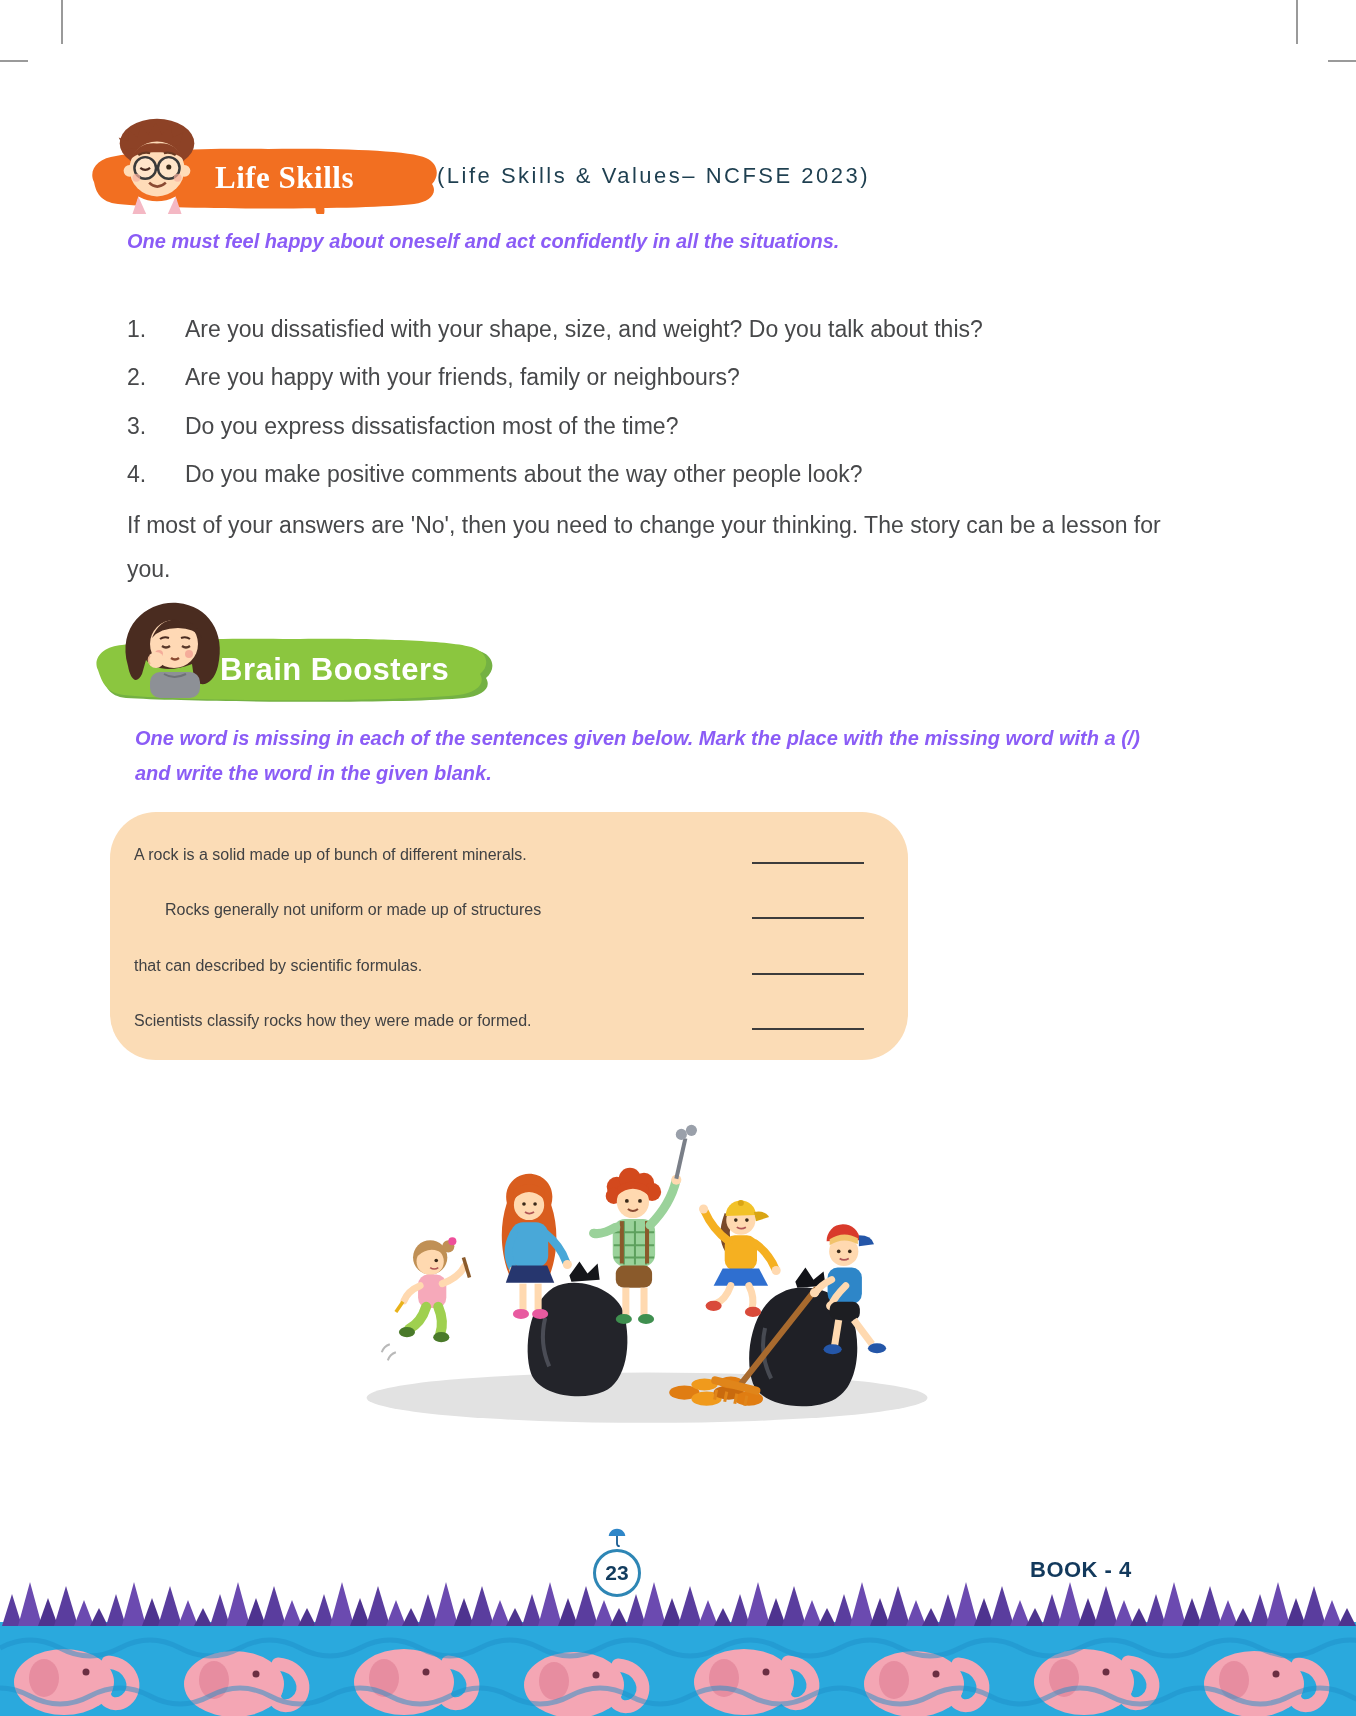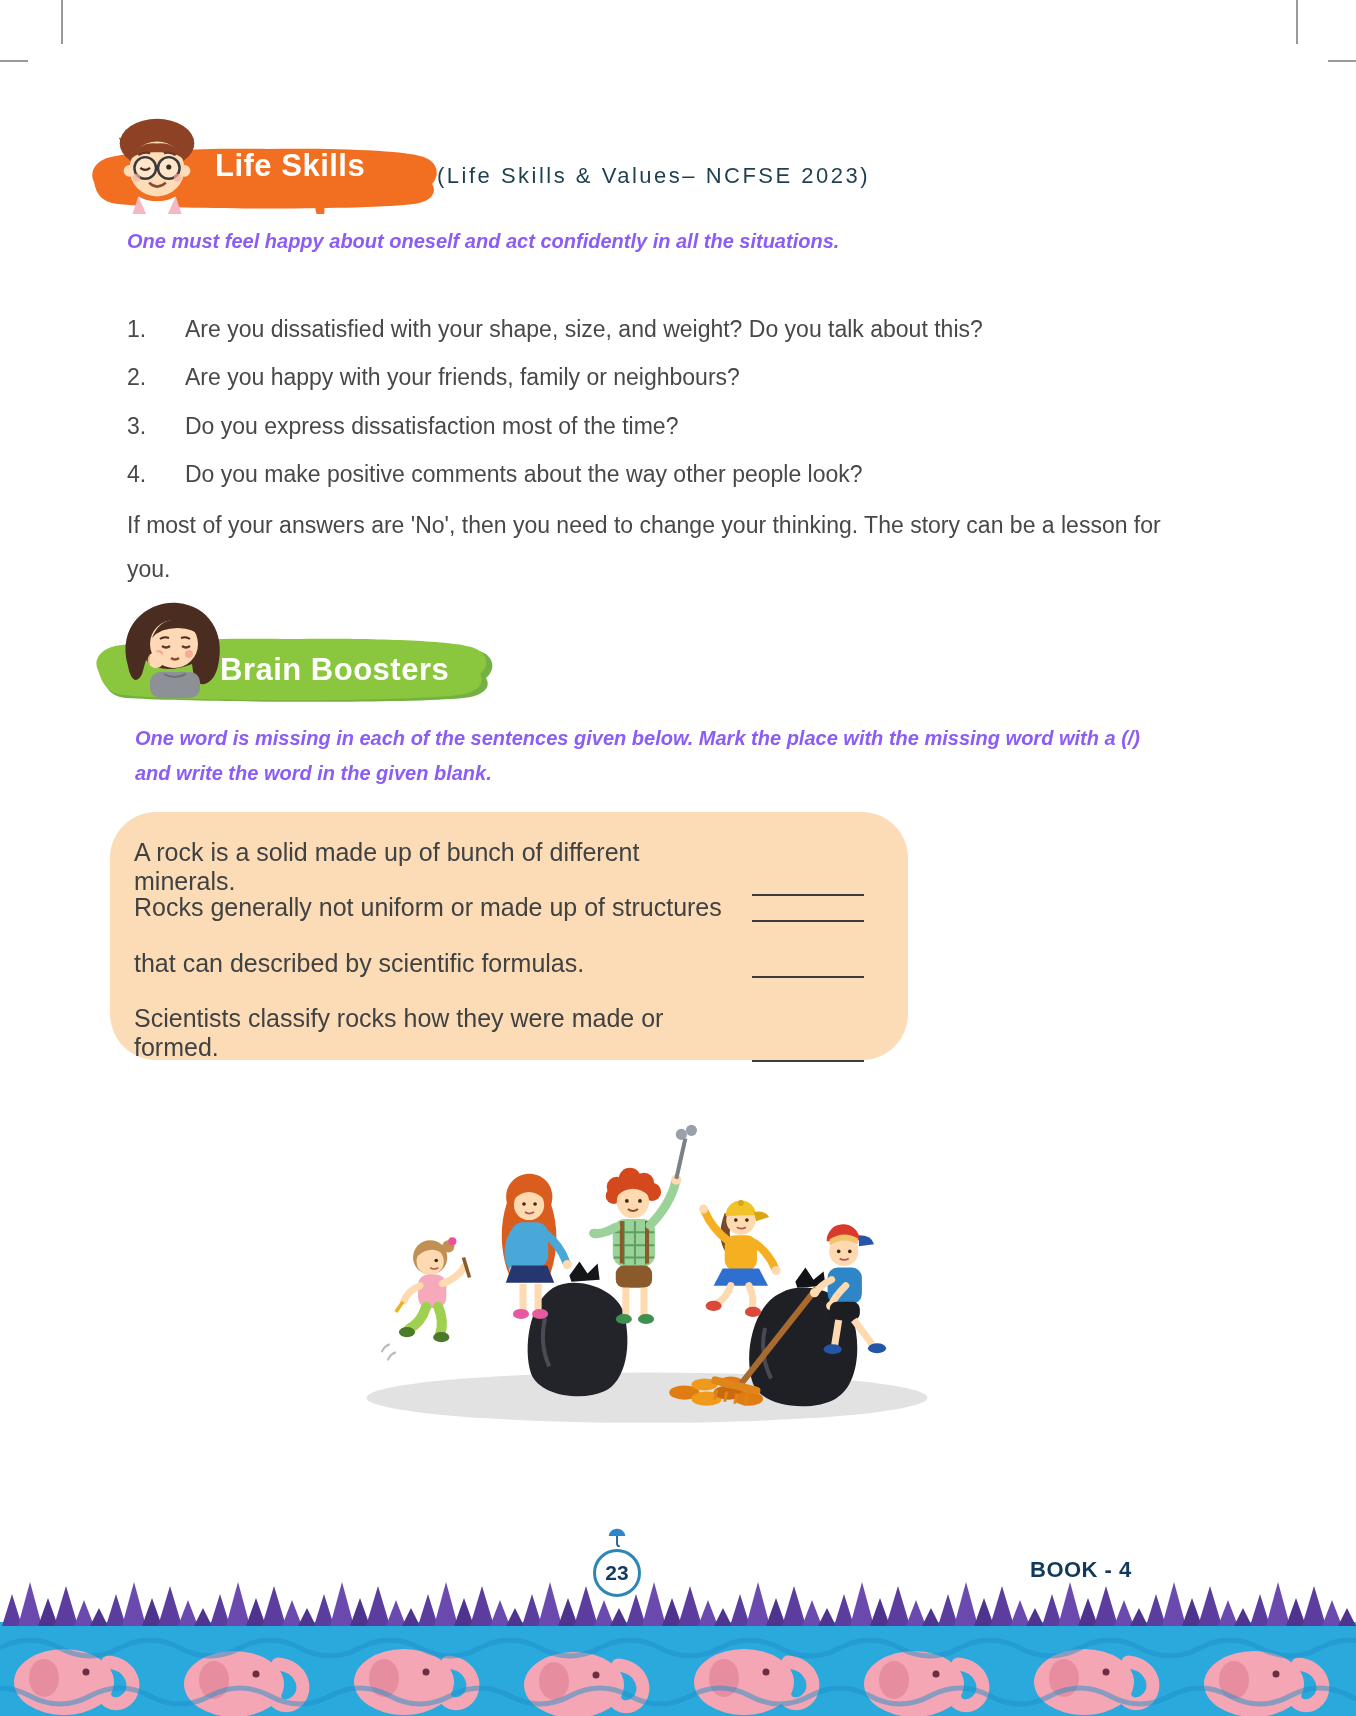--- a/index.html
+++ b/index.html
@@ -19,21 +19,21 @@
   .girl-avatar { left:112px; top:594px; width:120px; height:106px; }
 
   .badge { position:absolute; z-index:2; }
   .badge svg { position:absolute; left:0; top:0; width:100%; height:100%; }
   .badge-orange { left:88px; top:146px; width:350px; height:68px; }
   .badge-green  { left:92px; top:636px; width:404px; height:70px; }
   .badge-label {
     position:absolute; color:#ffffff; font-weight:bold; font-size:31px; z-index:4;
     letter-spacing:0.5px; white-space:nowrap;
   }
-  .badge-orange .badge-label { left:127px; top:2px; }
+  .badge-orange .badge-label { left:127px; top:14px;font-family:Liberation Serif, serif; }
   .badge-green  .badge-label { left:128px; top:16px; }
 
   .caption {
     position:absolute; font-size:22px; letter-spacing:2.5px; color:#1e3f50;
     white-space:nowrap;
   }
   .caption-ls { left:437px; top:163px; }
   .caption-bb { left:505px; top:651px; }
 
   .blue-lead {
@@ -51,23 +51,23 @@
   .q-num { display:inline-block; width:58px; }
   .q-1 { top:316px; } .q-2 { top:364px; } .q-3 { top:413px; } .q-4 { top:461px; }
 
   .exercise-box {
     position:absolute; left:110px; top:812px; width:798px; height:248px;
     background:#fbdcb6; border-radius:46px;
   }
   .sentence-row {
     position:absolute; left:24px; right:44px; display:flex;
     justify-content:space-between; align-items:flex-end;
-    font-size:25px; color:#404143;
-  }
-  .s-1 { top:26px; } .s-2 { top:81px; } .s-3 { top:137px; } .s-4 { top:192px; }
+    font-size:16px; color:#404143;
+  }
+  .s-1 { top:26px; } .s-2 { top:81px;margin-left:31px; } .s-3 { top:137px; } .s-4 { top:192px; }
   .answer-blank {
     width:112px; border-bottom:2px solid #3c3c3c; height:26px; flex:none;
     margin-left:14px;
   }
 
   .illustration { position:absolute; left:328px; top:1090px; width:628px; height:348px; }
   .illustration svg { width:100%; height:100%; }
 
   .pageno-wrap { position:absolute; left:592px; top:1526px; width:50px; z-index:5; text-align:center; }
   .pageno-icon { width:22px; height:22px; margin:0 auto 1px auto; display:block; }

